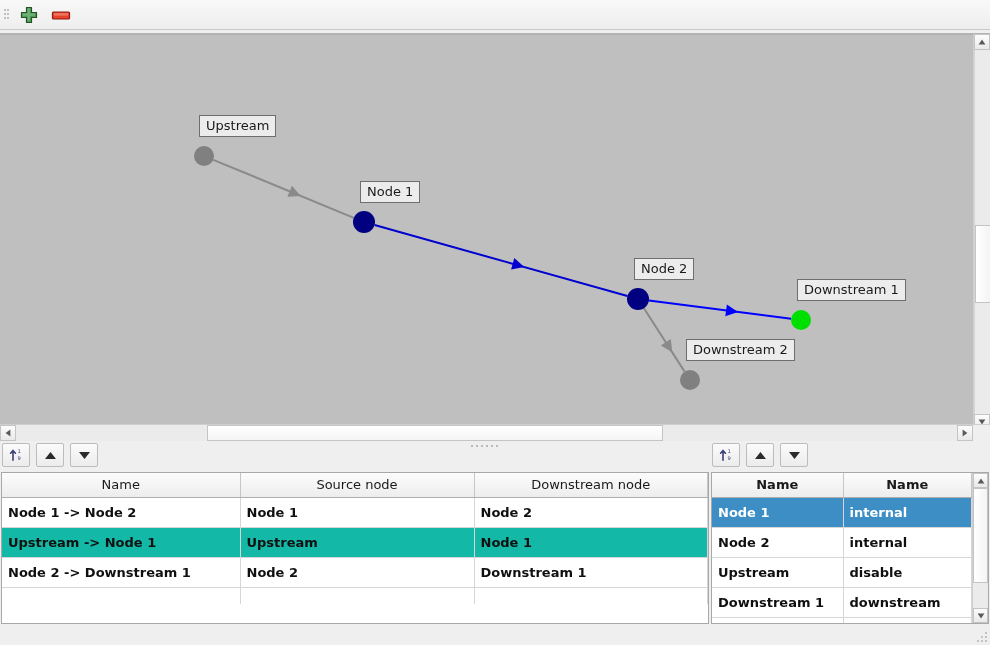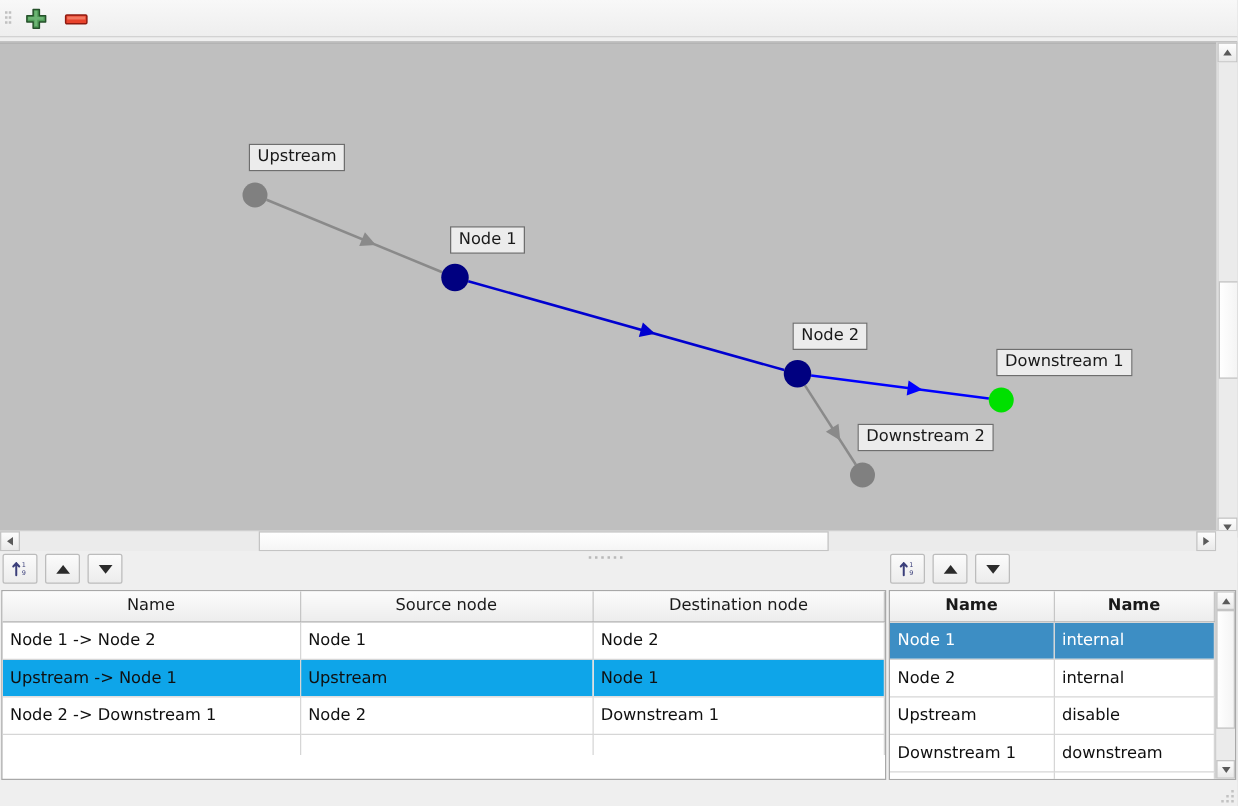--- a/index.html
+++ b/index.html
@@ -168,23 +168,24 @@
     height: 30px;
     border-right: 1px solid #d6d6d6;
     border-bottom: 1px solid #d6d6d6;
     padding: 0 6px;
     font-size: 13px;
     color: #101010;
     white-space: nowrap;
     overflow: hidden;
     text-overflow: ellipsis;
     box-sizing: border-box;
+    font-weight: bold;
   }
   tr.row-odd td { background: #ffffff; }
-  tr.row-even td { background: #0ea5e9; }
+  tr.row-even td { background: #14b8a6; }
   tr.row-selected td { background: #3d8ec4; color: #ffffff; }
   tr.row-blank td { background: #ffffff; height: 17px; border-bottom: none; }
 
   
   .nodes-vscroll {
     position: absolute; right: 0; top: 0; width: 16px; height: 150px;
     background: #ebebeb; box-sizing: border-box; border-left: 1px solid #cfcfcf;
   }
   .nodes-vscroll .sb-arrow {
     position: absolute; left: 0; width: 15px; height: 15px;
@@ -350,21 +351,21 @@
     <table class="grid">
       <colgroup>
           <col style="width:238px">
           <col style="width:234px">
           <col>
         </colgroup>
       <thead>
           <tr id="edge-head">
             <th>Name</th>
             <th>Source node</th>
-            <th>Destination node</th>
+            <th>Downstream node</th>
           </tr>
         </thead>
       <tbody id="edge-body">
           <tr class="row-odd">
             <td>Node 1 -&gt; Node 2</td>
             <td>Node 1</td>
             <td>Node 2</td>
           </tr>
           <tr class="row-even">
             <td>Upstream -&gt; Node 1</td>

